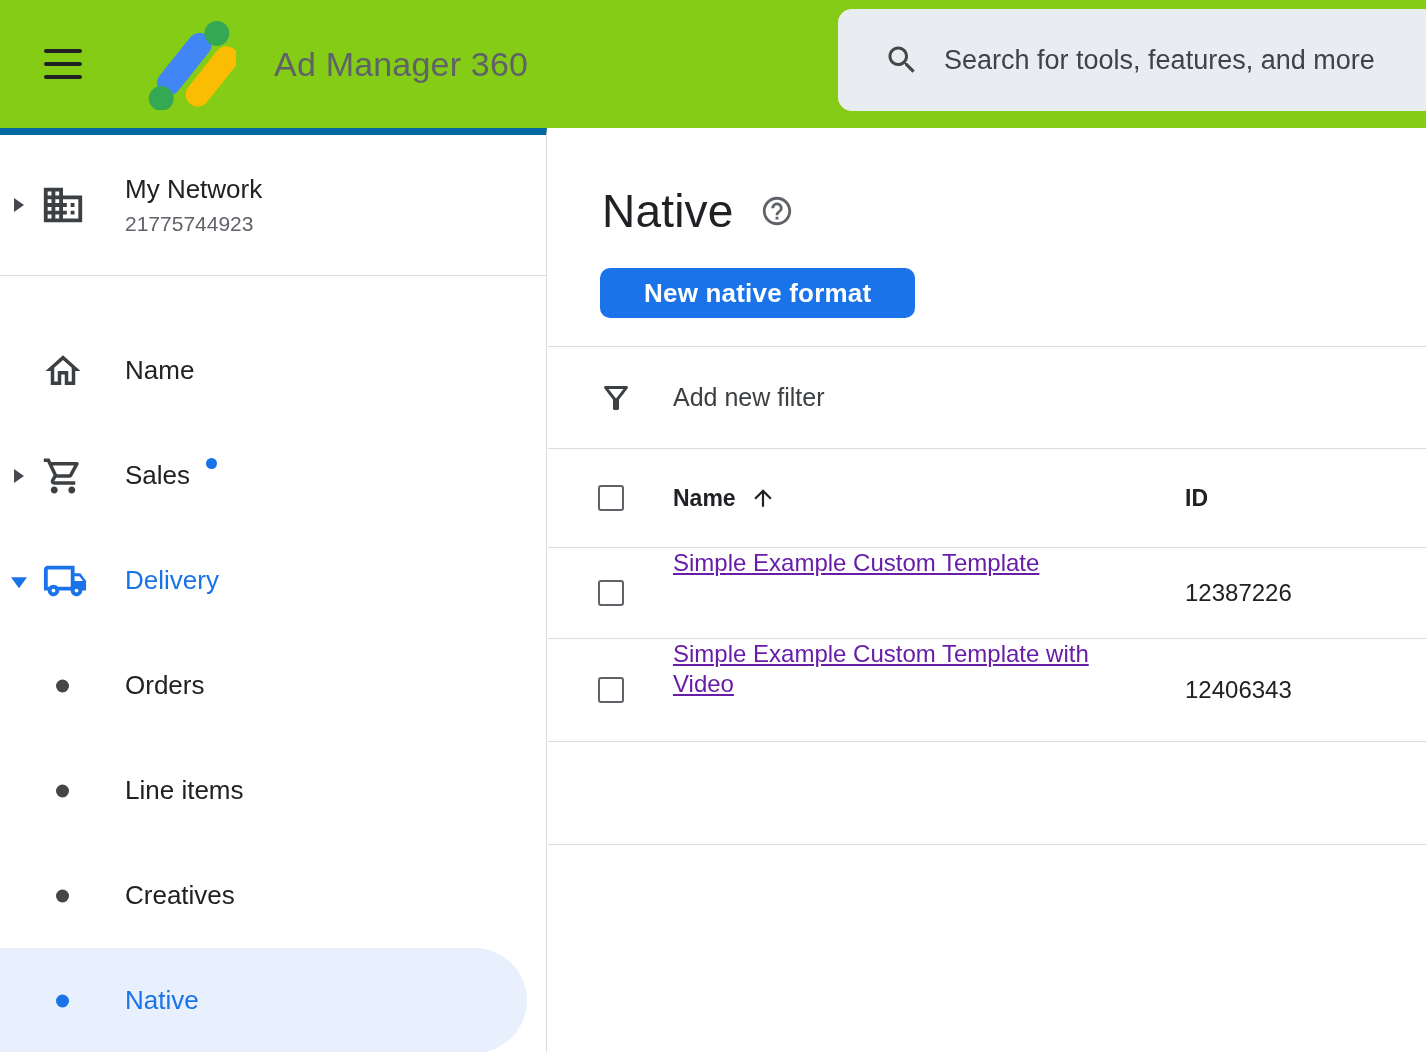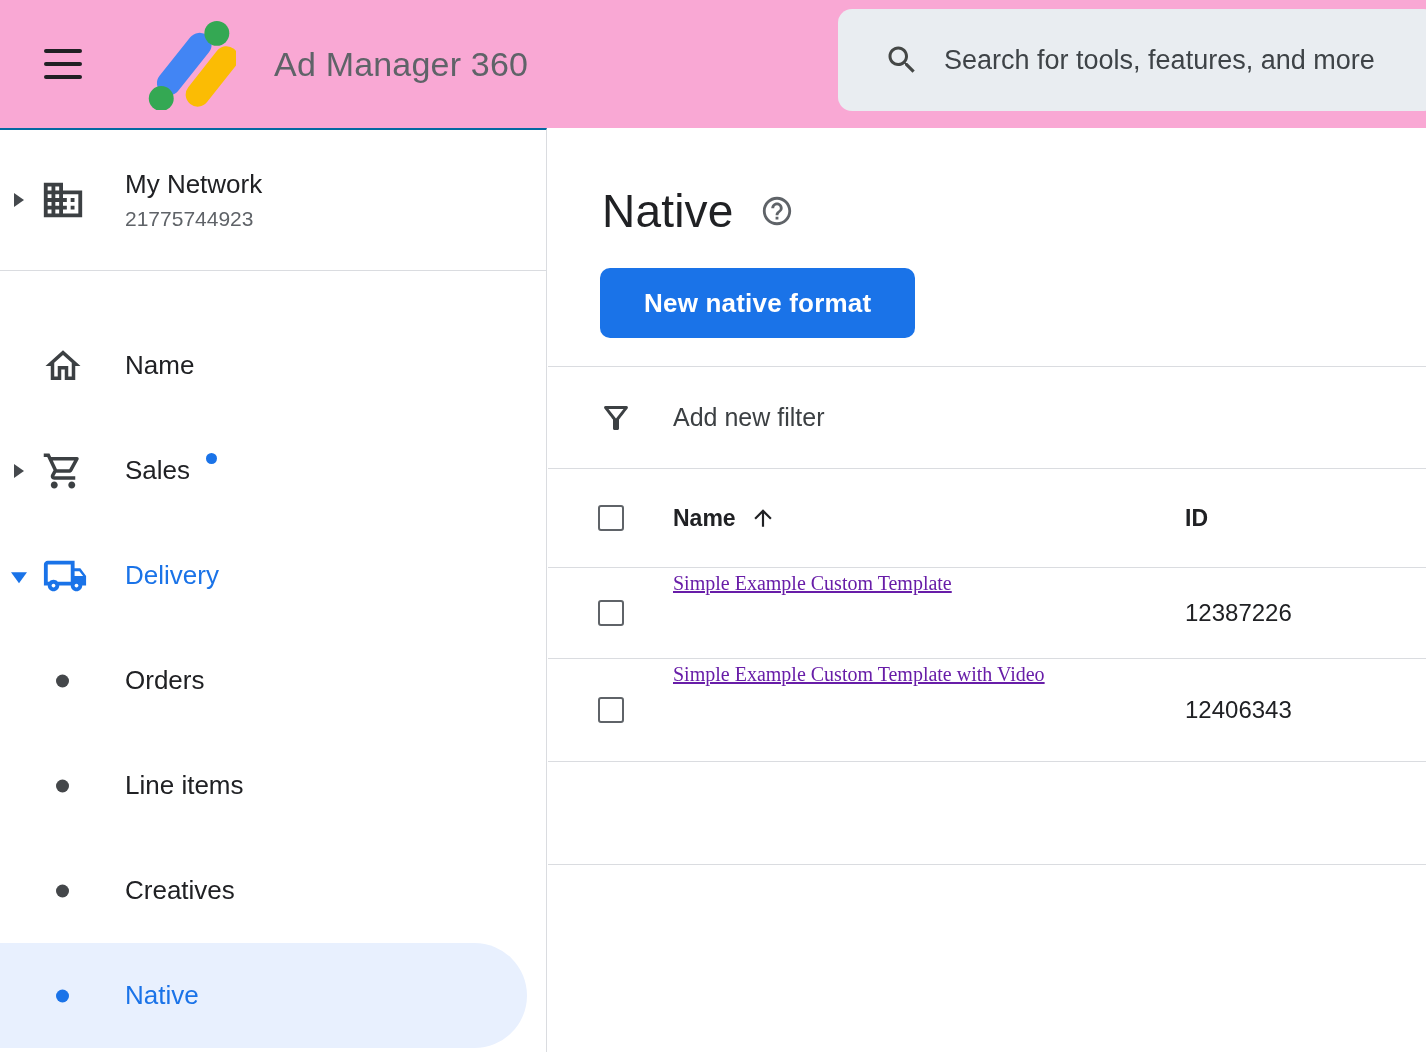--- a/index.html
+++ b/index.html
@@ -13,31 +13,31 @@
     --text-secondary:#5f6368;
   }
   html,body { width:1426px; height:1052px; }
   body{
     font-family:"Liberation Sans","DejaVu Sans",sans-serif;
     background:#fff; color:var(--text-primary);
     position:relative; overflow:hidden;
   }
 
   
-  .header{ position:absolute; top:0; left:0; width:1426px; height:128px; background:#f9a8d4; display:flex; align-items:center; z-index:2; }
+  .header{ position:absolute; top:0; left:0; width:1426px; height:128px; background:#84cc16; display:flex; align-items:center; z-index:2; }
   .hamburger{ margin-left:44px; width:38px; display:flex; flex-direction:column; gap:9px; cursor:pointer; }
   .hamburger span{ height:4px; background:#202124; border-radius:2px; }
   .logo{ margin-left:62px; flex:0 0 auto; }
   .app-title{ margin-left:38px; font-size:34px; font-weight:400; color:var(--text-secondary); letter-spacing:.2px; white-space:nowrap; }
   .searchbar{ position:absolute; left:838px; top:9px; width:600px; height:102px; background:var(--search-bg); border-radius:14px; display:flex; align-items:center; padding-left:46px; }
   .search-input{ border:none; outline:none; background:transparent; margin-left:24px; font-family:inherit; font-size:27px; color:#202124; width:472px; }
   .search-input::placeholder{ color:#3e4347; opacity:1; }
 
   
-  .sidebar{ position:absolute; top:128px; left:0; width:547px; height:924px; background:#fff; border-right:1px solid var(--divider); border-top:2px solid #0369a1; }
+  .sidebar{ position:absolute; top:128px; left:0; width:547px; height:924px; background:#fff; border-right:1px solid var(--divider); border-top:7px solid #0369a1; }
   .network-row{ position:relative; height:140px; cursor:pointer; }
   .tri-right{ position:absolute; left:14px; top:50%; transform:translateY(-50%); width:0; height:0;
     border-top:7px solid transparent; border-bottom:7px solid transparent; border-left:10px solid #45494d; }
   .tri-down{ position:absolute; left:11px; top:50%; transform:translateY(-35%); width:0; height:0;
     border-left:8px solid transparent; border-right:8px solid transparent; border-top:11px solid var(--accent-blue); }
   .network-icon{ position:absolute; left:40px; top:50%; transform:translateY(-50%); }
   .network-text{ position:absolute; left:125px; top:50%; transform:translateY(-50%); }
   .network-name{ font-size:26px; color:#202124; }
   .network-id{ font-size:21px; color:var(--text-secondary); margin-top:7px; }
   .sidebar-divider{ height:1px; background:var(--divider); }
@@ -51,37 +51,37 @@
   .sales-dot{ width:11px; height:11px; border-radius:50%; background:var(--accent-blue); margin-left:16px; transform:translateY(-12px); }
 
   
   .main{ position:absolute; top:128px; left:548px; width:878px; height:924px; background:#fff; }
   .title-row{ display:flex; align-items:center; gap:26px; padding-top:56px; padding-left:54px; height:110px; }
   .page-title{ font-size:46px; font-weight:400; color:#202124; letter-spacing:.2px; }
   .tabs{ margin-top:92px; height:72px; border-bottom:1px solid var(--divider); display:flex; align-items:stretch; padding-left:22px; }
   .tab{ position:relative; display:flex; align-items:center; padding:0 56px; font-size:26px; color:var(--text-secondary); cursor:pointer; white-space:nowrap; }
   .tab.active{ color:#202124; font-weight:700; }
   .tab.active::after{ content:""; position:absolute; left:0; right:0; bottom:0; height:4px; background:var(--accent-blue); }
-  .primary-btn{ display:block; margin:30px 0 0 52px; height:70px; padding:0 44px; background:var(--accent-blue); color:#fff; border:none; border-radius:10px; font-family:inherit; font-size:26px; font-weight:700; letter-spacing:.2px; cursor:pointer; }
+  .primary-btn{ display:block; margin:30px 0 0 52px; height:50px; padding:0 44px; background:var(--accent-blue); color:#fff; border:none; border-radius:10px; font-family:inherit; font-size:26px; font-weight:700; letter-spacing:.2px; cursor:pointer; }
   .section-divider{ margin-top:28px; height:1px; background:var(--divider); }
   .filter-row{ height:102px; border-bottom:1px solid var(--divider); position:relative; display:flex; align-items:center; cursor:pointer; }
   .filter-icon{ position:absolute; left:50px; top:50%; transform:translateY(-50%); }
   .filter-label{ margin-left:125px; font-size:25px; color:#3c4043; }
   .row{ position:relative; border-bottom:1px solid var(--divider); display:flex; }
   .thead{ height:99px; }
   .data-row-1{ height:91px; }
   .data-row-2{ height:103px; }
   .empty-row{ height:103px; border-bottom:1px solid var(--divider); }
   .checkbox{ position:absolute; left:50px; top:50%; transform:translateY(-50%); width:26px; height:26px; border:2px solid #5f6368; border-radius:3px; background:#fff; cursor:pointer; }
   .col-name{ margin-left:125px; width:470px; }
   .name-head{ display:flex; align-items:center; gap:14px; }
   .th{ font-size:23px; font-weight:700; color:#202124; }
   .col-id{ position:absolute; left:637px; top:50%; transform:translateY(-50%); font-size:24px; color:#202124; }
   .thead .col-id{ font-size:23px; font-weight:700; }
-  .row-link{ font-size:20px; line-height:30px; color:var(--link-purple); text-decoration:underline; cursor:pointer; display:inline-block;font-family:Liberation Serif, serif; }
+  .row-link{ font-size:24px; line-height:30px; color:var(--link-purple); text-decoration:underline; cursor:pointer; display:inline-block; }
 </style>
 </head>
 <body>
 
 <header class="header">
   <div class="hamburger">
     <span></span>
       <span></span>
       <span></span>
   </div>

